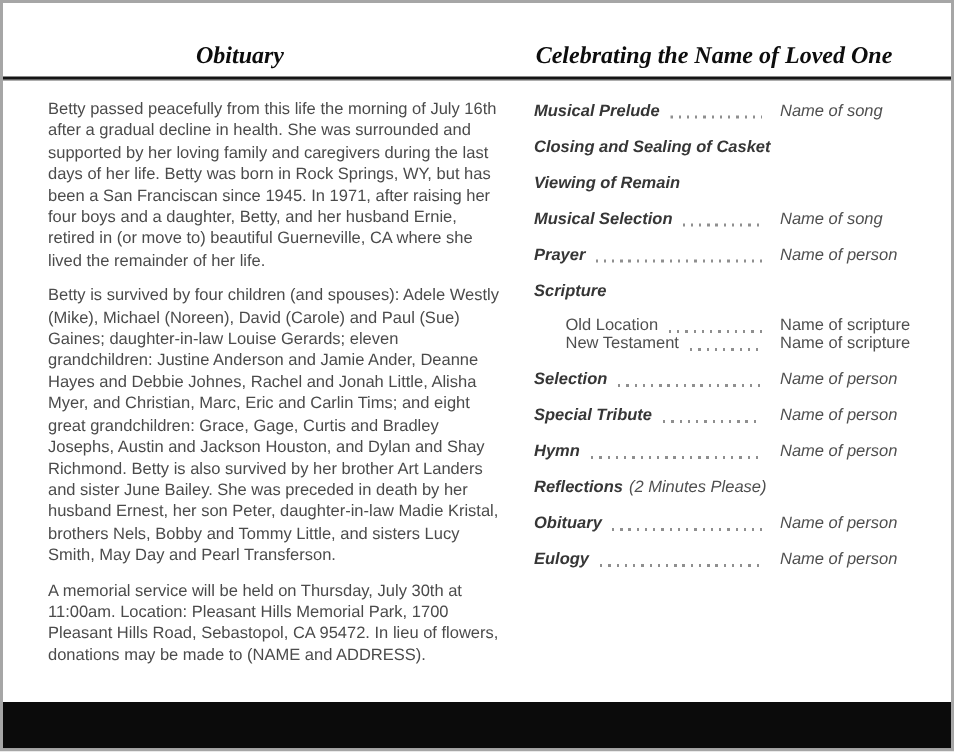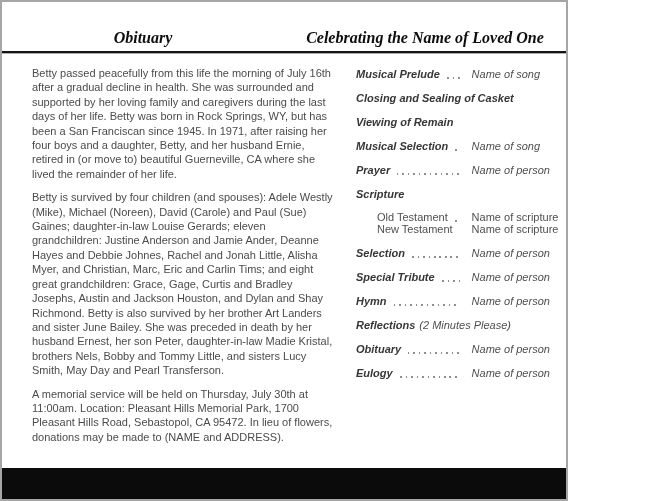--- a/index.html
+++ b/index.html
@@ -1,21 +1,21 @@
 <!DOCTYPE html>
 <html><head>
 <meta charset="utf-8">
 <style>
   * { box-sizing: border-box; margin: 0; padding: 0; }
   html, body { background: #ffffff; }
   body { font-family: "Liberation Sans", sans-serif; }
 
   .page {
     position: relative;
-    width: 568px;
+    width: 636px;
     height: 501px;
     border: 2px solid #a6a6a6;
     background: #ffffff;
     overflow: hidden;
   }
 
   
   .header {
     display: flex;
     padding-top: 27px;
@@ -171,21 +171,21 @@
         <span class="plabel">Prayer</span>
         <span class="leader"></span>
         <span class="pvalue">Name of person</span>
       </div>
 
       <div class="scripture-block">
         <div class="prow head">
           <span class="plabel">Scripture</span>
         </div>
         <div class="subrow">
-          <span class="sublabel">Old Testament</span>
+          <span class="sublabel">Old Location</span>
           <span class="leader"></span>
           <span class="pvalue">Name of scripture</span>
         </div>
         <div class="subrow">
           <span class="sublabel">New Testament</span>
           <span class="leader"></span>
           <span class="pvalue">Name of scripture</span>
         </div>
       </div>
 

